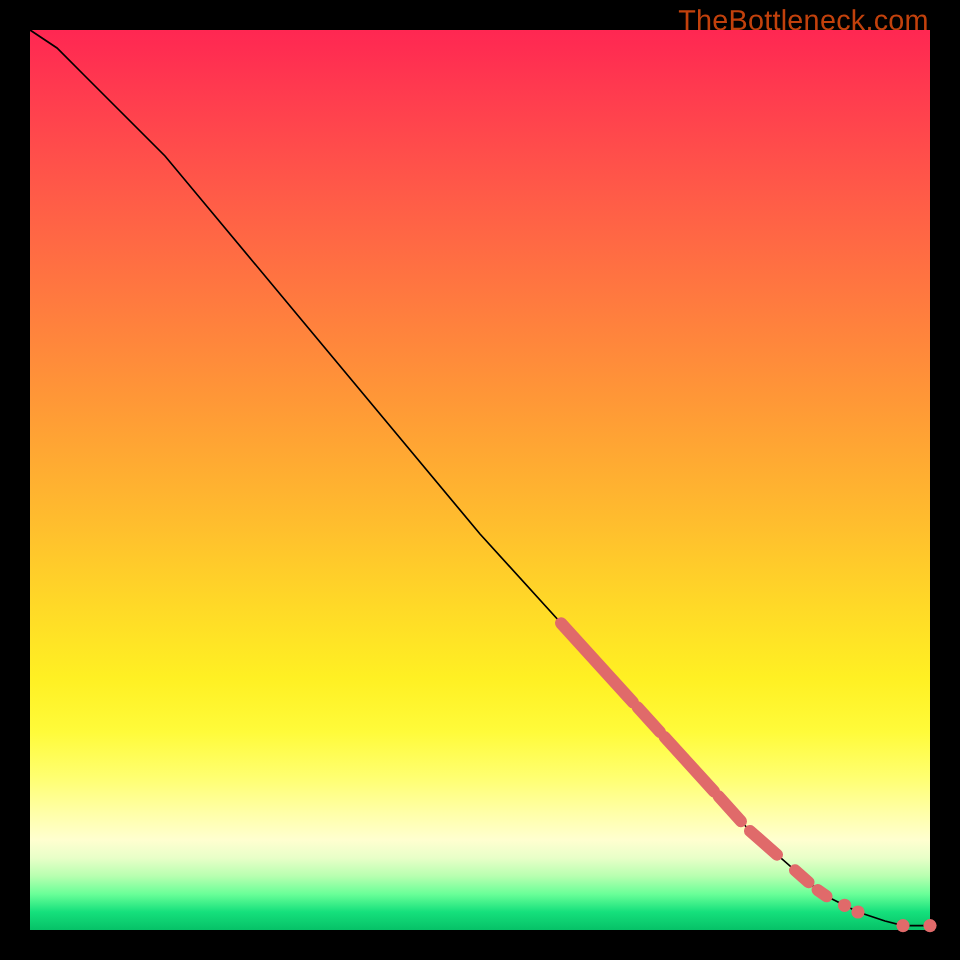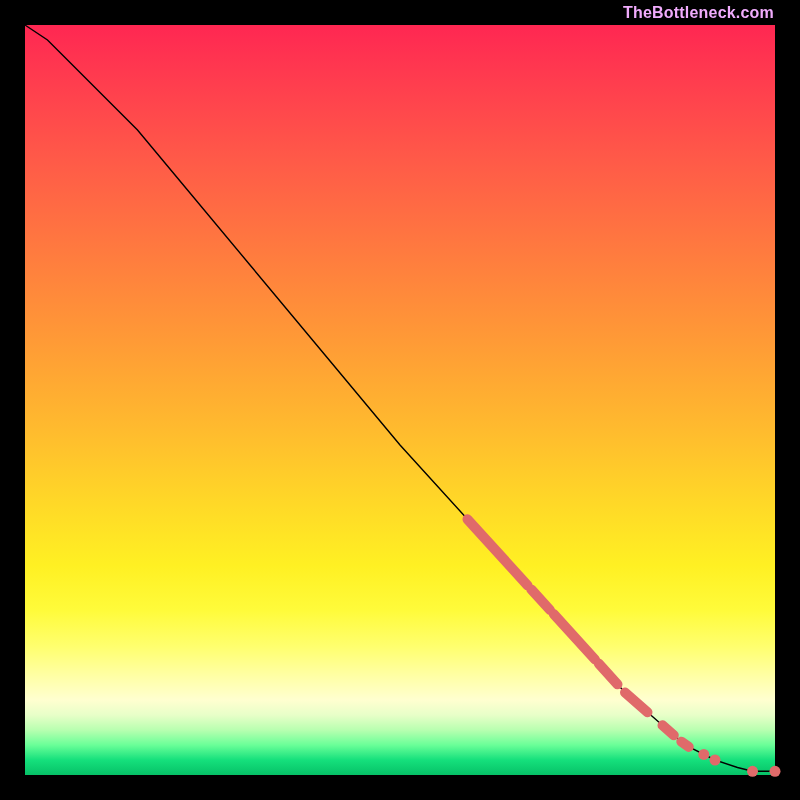--- a/index.html
+++ b/index.html
@@ -41,23 +41,23 @@
       #b8ffb0 94%,
       #6aff98 96%,
       #15e07c 98%,
       #06c167 100%
     );
   }
   .watermark {
     position: absolute;
     top: 4px;
     right: 26px;
-    color: #f0abfc;
-    font-size: 16px;
-    font-weight: bold;
+    color: #c2410c;
+    font-size: 24px;
+    font-weight: normal;
     letter-spacing: 0.2px;
     user-select: none;
   }
   svg.overlay {
     position: absolute;
     left: 25px;
     top: 25px;
     width: 750px;
     height: 750px;
     overflow: visible;

